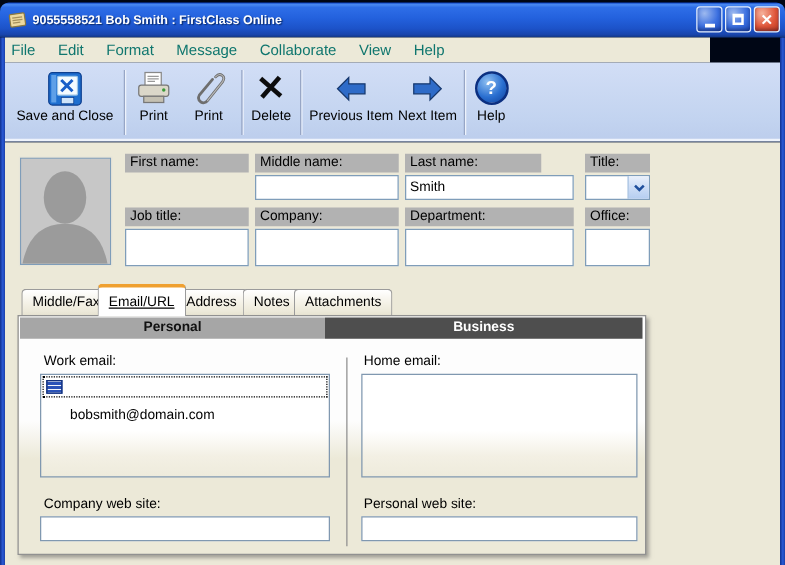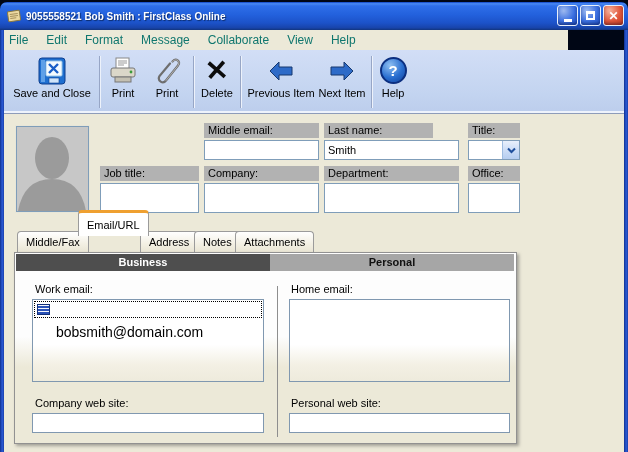--- a/index.html
+++ b/index.html
@@ -78,22 +78,22 @@
     background:#fff; display:flex; }
   #title-combo-btn { margin-left:auto; width:17px; height:100%;
     background:linear-gradient(180deg,#e9f0fb,#cfdff7 45%,#b5cdf0);
     border-left:1px solid #9ebce0; display:flex; align-items:center; justify-content:center; }
 
   
   .tab { position:absolute; height:22px; line-height:20px; font-size:11px; color:#000;
     border:1px solid #9b9b9b; border-bottom:none; border-radius:4px 4px 0 0;
     background:linear-gradient(180deg,#ffffff,#f3f0e4 55%,#e8e4d2);
     padding:0 8px; top:117px; }
-  .tab.active { top:96px; height:26px; background:#fff; line-height:24px;
-    border-top:3px solid #efa030; z-index:5; }
+  .tab.active { top:113px; height:26px; background:#fff; line-height:24px;
+    border-top:3px solid #efa030; z-index:5;text-decoration:underline; }
 
   
   #panel { left:10px; top:138px; width:503px; height:192px;
     border:1px solid #919191;
     background:linear-gradient(180deg,#fdfdfd 0%,#fdfdfd 44%,#ece9d8 60%);
     box-shadow:2px 2px 3px rgba(90,90,90,.5); }
   #section-header { position:absolute; left:1px; top:1px; right:2px; height:17px; display:flex; }
   #hdr-business { width:254px; background:#4e4e4e; color:#fff; font-weight:bold;
     font-size:11px; text-align:center; line-height:17px; }
   #hdr-personal { flex:1; background:#a6a6a6; color:#111; font-weight:bold;
@@ -105,21 +105,21 @@
   .weblink-input { position:absolute; border:1px solid #8098b0; background:#fff;
     font-size:11px; padding:0 3px; font-family:"Liberation Sans", sans-serif; }
   #col-divider { position:absolute; left:262px; top:33px; width:1px; height:151px; background:#8e8e8e; }
 
   .email-item { margin:2px; height:15px; display:flex; align-items:center;
     outline:1px dotted #000; }
   .email-item-icon { width:13px; height:11px; margin-left:2px;
     background-color:#2a52b8;
     background-image:repeating-linear-gradient(180deg, rgba(255,255,255,.95) 0 1px, transparent 1px 3px);
     border:1px solid #13307a; }
-  .email-item-text { font-size:14px; margin-left:6px;margin-top:45px; }
+  .email-item-text { font-size:11px; margin-left:6px;margin-top:45px; }
 </style>
 </head>
 <body>
 
 <div id="window">
 
   <div id="titlebar" class="abs">
     <svg class="abs" style="left:6px;top:6px" width="16" height="16" viewBox="0 0 16 16">
       <g transform="rotate(-8 8 8)">
         <rect x="2" y="3" width="12" height="10" rx="1" fill="#ecd9a0" stroke="#8a7840"></rect>
@@ -242,21 +242,22 @@
   <div id="content" class="abs">
 
     <div id="photo" class="abs">
       <svg width="71" height="84" viewBox="0 0 71 84">
         <rect width="71" height="84" fill="#c7c7c7"></rect>
         <ellipse cx="35" cy="31" rx="17" ry="21" fill="#9b9b9b"></ellipse>
         <path d="M1,84 Q7,52 35,52 Q63,52 69,84 Z" fill="#9b9b9b"></path>
       </svg>
     </div>
 
-    <div class="fld-label abs" style="left:200px;top:9px;width:115px">Middle email:</div>
+    <div class="fld-label abs" style="left:96px;top:9px;width:99px">First name:</div>
+    <div class="fld-label abs" style="left:200px;top:9px;width:115px">Middle name:</div>
     <div class="fld-label abs" style="left:320px;top:9px;width:109px">Last name:</div>
     <div class="fld-label abs" style="left:464px;top:9px;width:52px">Title:</div>
 
     <input class="fld-input abs" style="left: 200px; top: 26px; width: 115px; height: 20px;" value="">
     <input class="fld-input abs" style="left: 320px; top: 26px; width: 135px; height: 20px;" value="Smith">
     <div id="title-select" class="abs">
       <div id="title-combo-btn">
         <svg width="9" height="7" viewBox="0 0 9 7">
           <polyline points="1,1.5 4.5,5 8,1.5" fill="none" stroke="#1f4f9c" stroke-width="2"></polyline>
         </svg>
@@ -274,22 +275,22 @@
     <div class="fld-box abs" style="left:464px;top:69px;width:52px;height:30px"></div>
 
     <div class="tab" style="left:13px">Middle/Fax</div>
     <div class="tab active" style="left:74px">Email/URL</div>
     <div class="tab" style="left:136px">Address</div>
     <div class="tab" style="left:190px">Notes</div>
     <div class="tab" style="left:231px">Attachments</div>
 
     <div id="panel" class="abs">
       <div id="section-header">
+        <div id="hdr-personal">Personal</div>
         <div id="hdr-business">Business</div>
-        <div id="hdr-personal">Personal</div>
       </div>
 
       <div class="panel-label" style="left:20px;top:30px">Work email:</div>
       <div class="listbox" style="left:17px;top:46px;width:232px;height:83px">
         <div class="email-item">
           <div class="email-item-icon"></div>
           <span class="email-item-text">bobsmith@domain.com</span>
         </div>
       </div>
 

